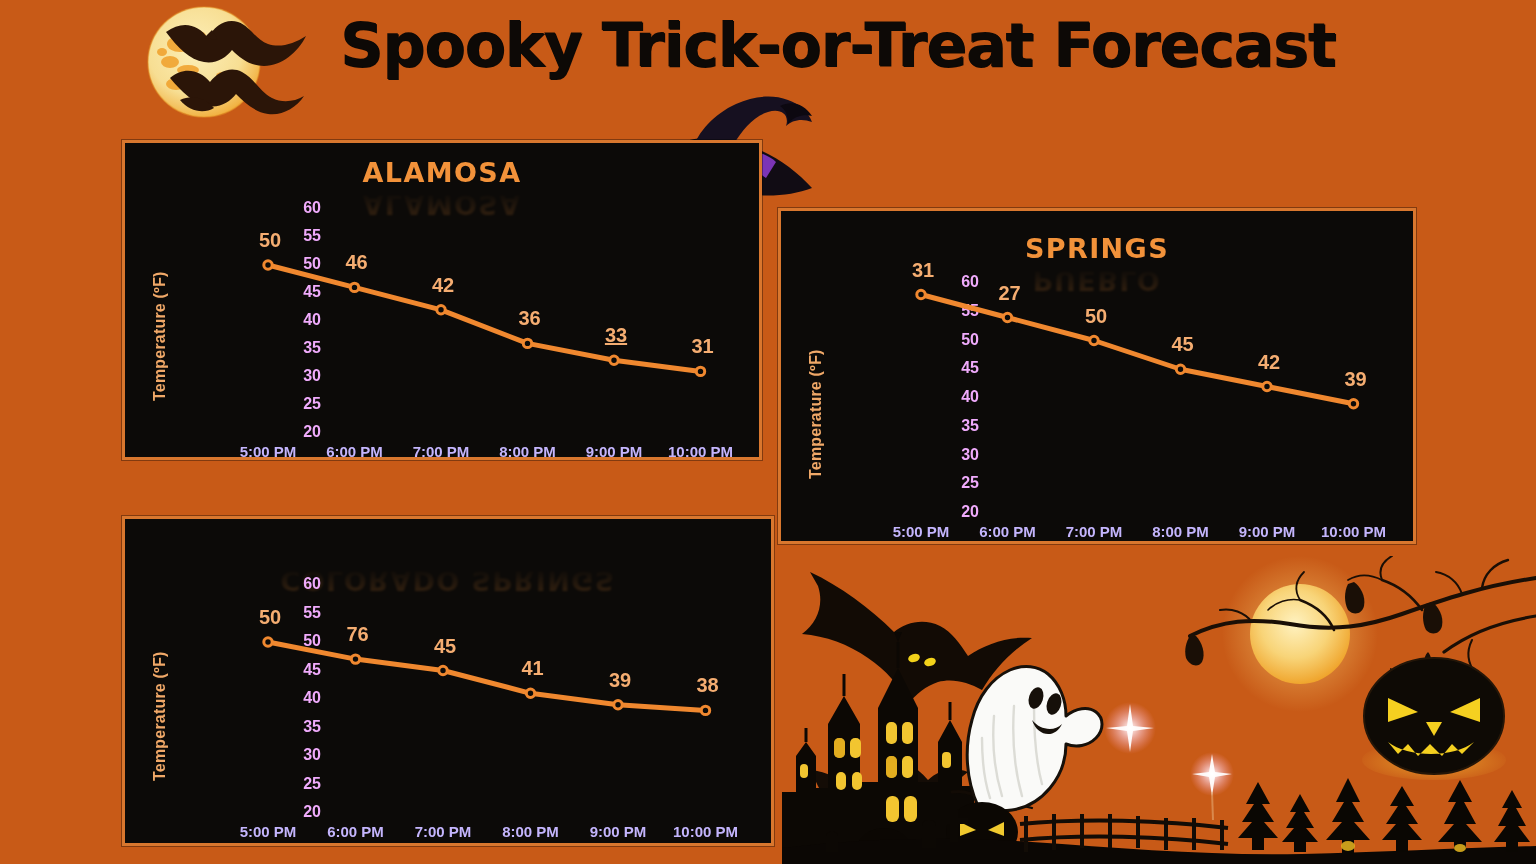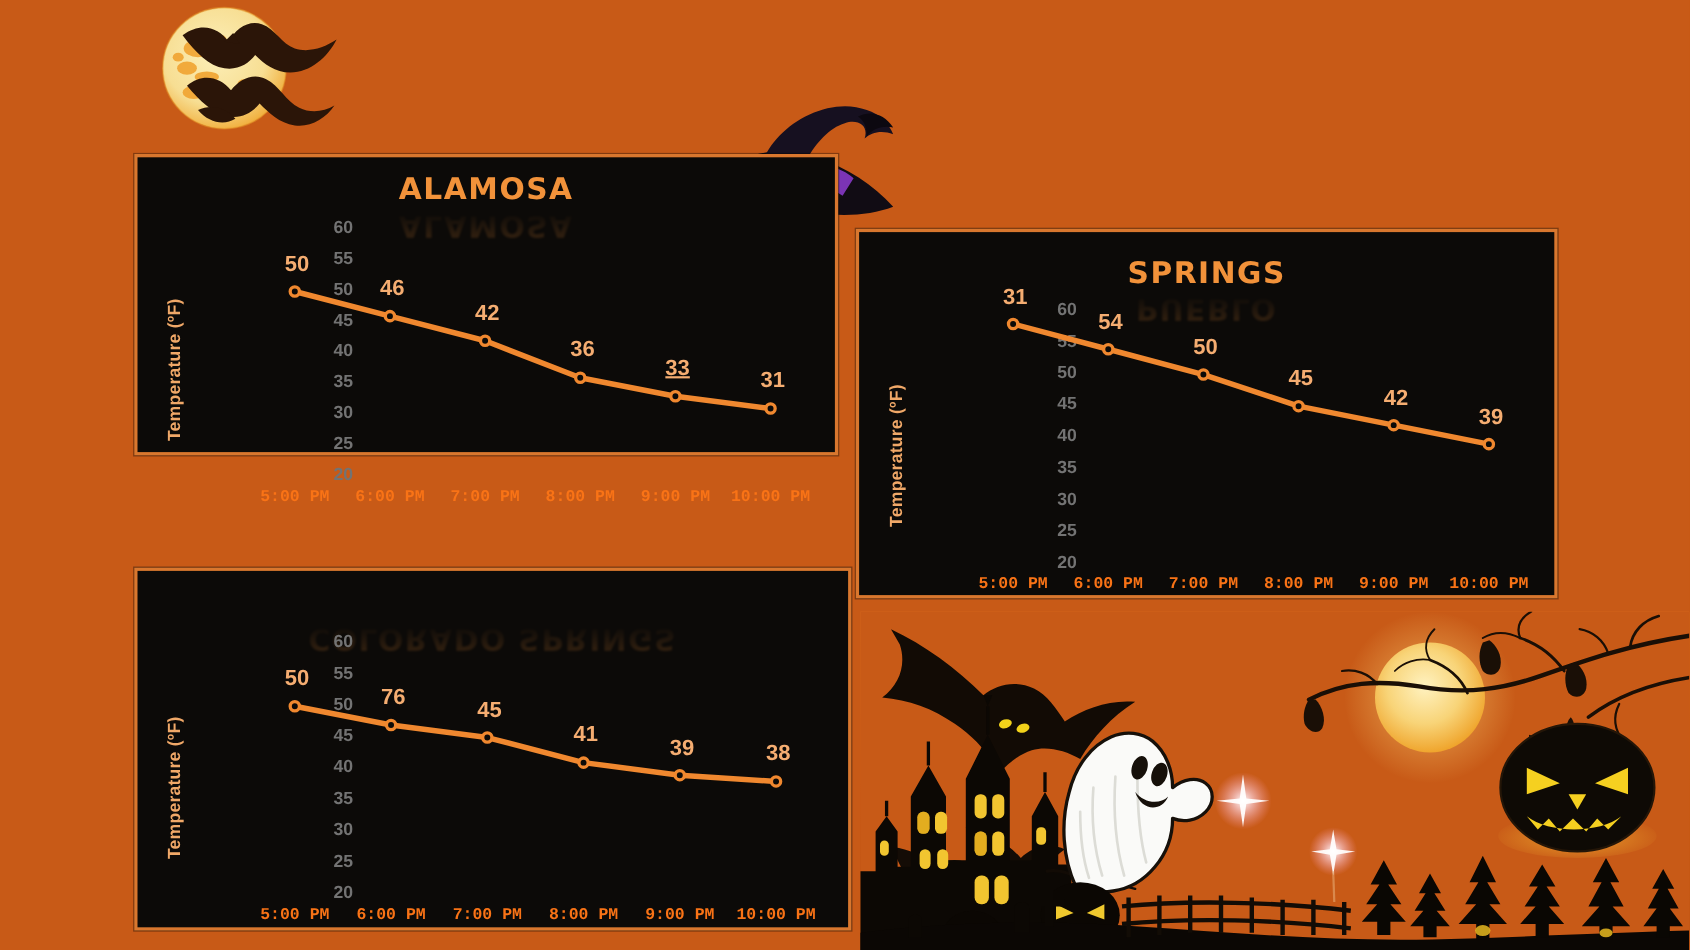--- a/index.html
+++ b/index.html
@@ -51,21 +51,21 @@
   
   #witch-hat { position: absolute; left: 662px; top: 92px; width: 176px; height: 110px; }
 
   
   .chart-panel {
     position: absolute;
     background: #0C0A08;
     border: 3px solid #D9772E;
     box-shadow: 0 0 0 1px rgba(0,0,0,.35);
   }
-  #panel-alamosa          { left: 122px; top: 140px;  width: 640px;  height: 274px; }
+  #panel-alamosa          { left: 122px; top: 140px;  width: 640px;  height: 320px; }
   #panel-pueblo           { left: 778px; top: 208px;  width: 638px;  height: 336px; }
   #panel-colorado-springs { left: 122px; top: 516px;  width: 652px;  height: 330px; }
 
   .chart-title {
     position: absolute;
     left: 0; right: 0;
     text-align: center;
     font-family: "DejaVu Sans", sans-serif;
     font-weight: 700;
     font-size: 27px;
@@ -100,32 +100,31 @@
     color: #F0A868;
     white-space: nowrap;
     letter-spacing: .2px;
   }
   .y-tick {
     position: absolute;
     right: 0;
     text-align: right;
     font-size: 16px;
     font-weight: 700;
-    color: #737373;
+    color: #f0abfc;
     white-space: nowrap;
   }
   .x-tick {
     position: absolute;
     text-align: right;
     font-size: 15px;
     font-weight: 700;
-    color: #f97316;
+    color: #c4b5fd;
     white-space: nowrap;
     transform: translateX(-50%);
-    font-family: Liberation Mono, monospace;
   }
   .pt-label {
     position: absolute;
     text-align: center;
     font-size: 20px;
     font-weight: 700;
     color: #F5AD71;
     white-space: nowrap;
     transform: translateX(-50%);
   }
@@ -176,20 +175,21 @@
 
     <g fill="#2B1508">
       <path d="M44 74 C58 62, 74 66, 84 78 C92 68, 104 62, 116 68 C128 74, 134 88, 146 94
                C156 99, 168 98, 178 92 C170 104, 156 112, 142 110 C128 108, 118 98, 110 90
                C104 98, 94 104, 82 102 C68 100, 56 88, 44 74 Z"></path>
     </g>
 
     <path d="M54 96 C66 90, 80 94, 88 104 C78 110, 64 108, 54 96 Z" fill="#2B1508"></path>
   </svg>
 
+  <div id="header-title">Spooky Trick-or-Treat Forecast</div>
 
   <svg id="witch-hat" viewBox="0 0 176 110">
 
     <path d="M2 62 C18 44, 50 42, 82 52 C108 60, 132 76, 150 96
              C124 106, 88 106, 58 96 C30 86, 10 74, 2 62 Z" fill="#110C14"></path>
 
     <path d="M30 58 C36 40, 52 22, 74 12 C92 4, 110 2, 126 8
              C138 12, 146 20, 150 30 C140 26, 130 28, 124 34
              C128 22, 118 16, 106 20 C92 24, 80 38, 72 52
              C62 50, 44 52, 30 58 Z" fill="#161020"></path>
@@ -273,21 +273,21 @@
         <polyline points="140,83.5 226.5,106.5 313,129.5 399.5,158.25 486,175.5 572.5,192.75" fill="none" stroke="#F0882F" stroke-width="5" stroke-linecap="round" stroke-linejoin="round"></polyline>
         <circle cx="140" cy="83.5" r="4.2" fill="#0C0A08" stroke="#F0882F" stroke-width="3"></circle>
         <circle cx="226.5" cy="106.5" r="4.2" fill="#0C0A08" stroke="#F0882F" stroke-width="3"></circle>
         <circle cx="313" cy="129.5" r="4.2" fill="#0C0A08" stroke="#F0882F" stroke-width="3"></circle>
         <circle cx="399.5" cy="158.25" r="4.2" fill="#0C0A08" stroke="#F0882F" stroke-width="3"></circle>
         <circle cx="486" cy="175.5" r="4.2" fill="#0C0A08" stroke="#F0882F" stroke-width="3"></circle>
         <circle cx="572.5" cy="192.75" r="4.2" fill="#0C0A08" stroke="#F0882F" stroke-width="3"></circle>
       </svg>
     <div class="point-labels">
         <div class="pt-label" style="left: 142px; top: 47.5px;">31</div>
-        <div class="pt-label" style="left: 228.5px; top: 70.5px;">54</div>
+        <div class="pt-label" style="left: 228.5px; top: 70.5px;">27</div>
         <div class="pt-label" style="left: 315px; top: 93.5px;">50</div>
         <div class="pt-label" style="left: 401.5px; top: 122.25px;">45</div>
         <div class="pt-label" style="left: 488px; top: 139.5px;">42</div>
         <div class="pt-label" style="left: 574.5px; top: 156.75px;">39</div>
       </div>
   </div>
 
   <div id="panel-colorado-springs" class="chart-panel">
     <div class="chart-title-reflection" style="top:46px;">COLORADO SPRINGS</div>
     <div class="y-axis-title" style="left:26px; top:262px;">Temperature (ºF)</div>

